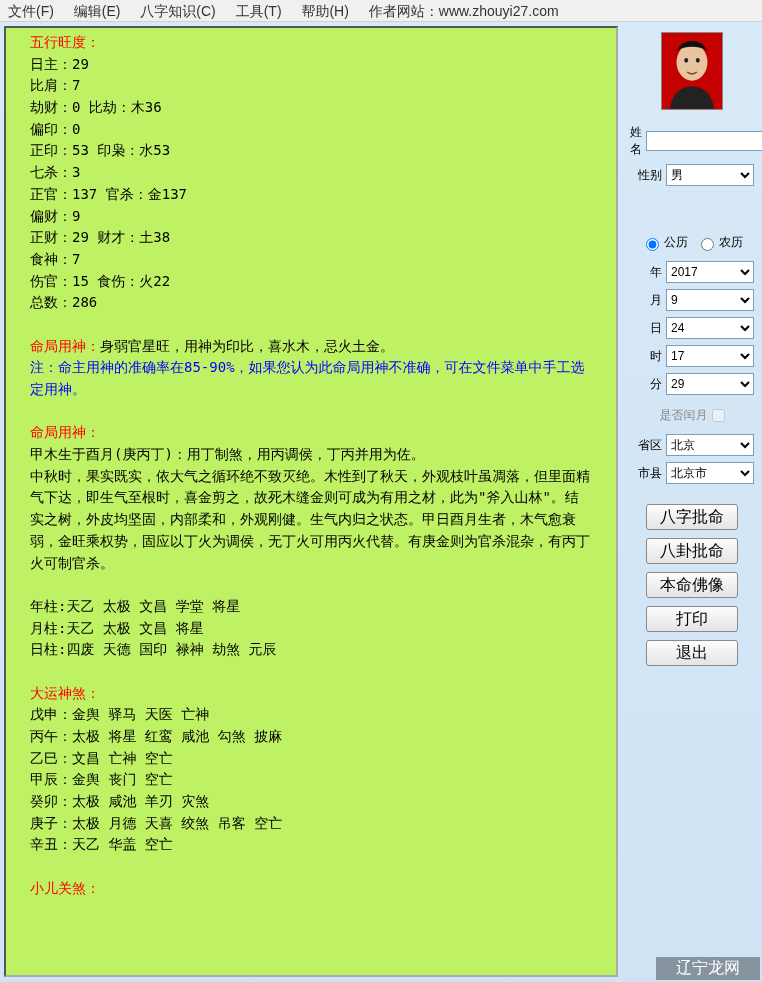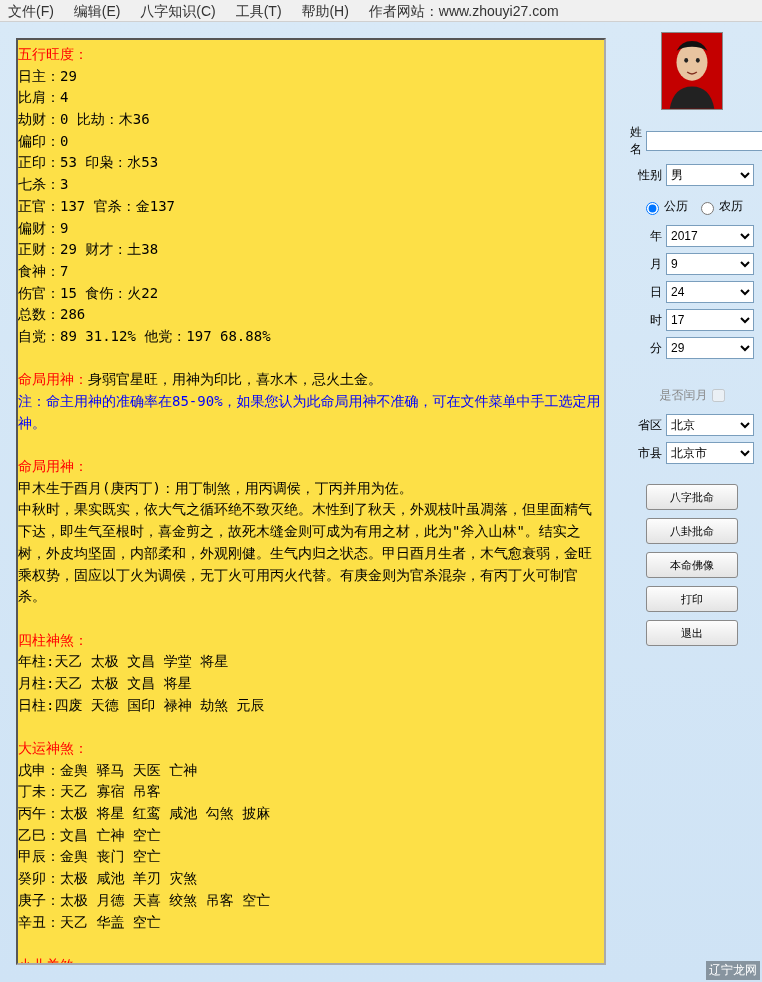--- a/index.html
+++ b/index.html
@@ -21,25 +21,25 @@
     font-size: 14px;
     color: #333;
   }
   .menubar span { margin-right: 16px; cursor: default; }
   .content-wrap {
     display: flex;
     height: calc(100% - 23px);
   }
   .main-pane {
     flex: 1;
-    background: #fde047;
+    background: #bef264;
     border: 2px inset #aaa;
-    margin: 16px;
+    margin: 4px;
     overflow-y: scroll;
-    padding: 4px 0;
+    padding: 4px 24px;
     font-size: 14px;
     line-height: 1.55;
     position: relative;
     font-family: SimSun, "宋体", monospace;
   }
   .main-pane::-webkit-scrollbar { width: 18px; }
   .main-pane::-webkit-scrollbar-track { background: #e8e8e8; border-left:1px solid #ccc;}
   .main-pane::-webkit-scrollbar-thumb { background: #c8c8c8; border:1px solid #999;}
   .main-pane::-webkit-scrollbar-button { background:#e8e8e8; height:18px; border:1px solid #ccc;}
   .red { color: #ff0000; }
@@ -86,89 +86,86 @@
     background: #fff;
   }
   .radio-row {
     display: flex;
     justify-content: center;
     gap: 8px;
     font-size: 12px;
     margin: 6px 0 10px;
     width:100%;
   }
-  .radio-row label { display:flex; align-items:center; gap:2px;}
-  .leap-row { display:flex; justify-content:center; align-items:center; gap:4px; font-size:12px; color:#888; margin:22px 0 10px;}
+  .radio-row label { display:flex; align-items:center; gap:2px;margin-top:36px;}
+  .leap-row { display:flex; justify-content:center; align-items:center; gap:4px; font-size:12px; color:#888; margin:6px 0 10px;}
   .leap-row input { margin:0;}
   .btn {
     display: block;
     width: 92px;
     height: 26px;
     margin: 4px auto;
     background: linear-gradient(to bottom, #fdfdfd, #e4e4e4);
     border: 1px solid #8a8a8a;
     border-radius: 3px;
-    font-size: 11px;
+    font-size: 16px;
     cursor: pointer;
   }
   .watermark {
     position: absolute;
     right: 2px;
     bottom: 2px;
-    font-size: 12px;
+    font-size: 16px;
     color: #fff;
     background: rgba(0,0,0,.35);
-    padding: 1px 3px;
+    padding: 1px 20px;
   }
   p { margin:0; }
 </style>
 </head>
 <body>
 
 <div class="menubar">
   <span>文件(F)</span>
   <span>编辑(E)</span>
   <span>八字知识(C)</span>
   <span>工具(T)</span>
   <span>帮助(H)</span>
   <span>作者网站：www.zhouyi27.com</span>
 </div>
 
 <div class="content-wrap">
   <div class="main-pane">
     <p class="red">五行旺度：</p>
     <p class="black">日主：29</p>
-    <p class="black">比肩：4</p>
+    <p class="black">比肩：7</p>
     <p class="black">劫财：0   比劫：木36</p>
     <p class="black">偏印：0</p>
     <p class="black">正印：53  印枭：水53</p>
     <p class="black">七杀：3</p>
     <p class="black">正官：137 官杀：金137</p>
     <p class="black">偏财：9</p>
     <p class="black">正财：29  财才：土38</p>
     <p class="black">食神：7</p>
     <p class="black">伤官：15  食伤：火22</p>
     <p class="black">总数：286</p>
-    <p class="black">自党：89 31.12%  他党：197 68.88%</p>
     <br>
     <p><span class="red">命局用神：</span><span class="black">身弱官星旺，用神为印比，喜水木，忌火土金。</span></p>
     <p class="blue">注：命主用神的准确率在85-90%，如果您认为此命局用神不准确，可在文件菜单中手工选定用神。</p>
     <br>
     <p class="red">命局用神：</p>
     <p class="black" style="white-space:pre-wrap">甲木生于酉月(庚丙丁)：用丁制煞，用丙调侯，丁丙并用为佐。
 中秋时，果实既实，依大气之循环绝不致灭绝。木性到了秋天，外观枝叶虽凋落，但里面精气下达，即生气至根时，喜金剪之，故死木缝金则可成为有用之材，此为"斧入山林"。结实之树，外皮均坚固，内部柔和，外观刚健。生气内归之状态。甲日酉月生者，木气愈衰弱，金旺乘权势，固应以丁火为调侯，无丁火可用丙火代替。有庚金则为官杀混杂，有丙丁火可制官杀。</p>
     <br>
-    <p class="red">四柱神煞：</p>
     <p class="black">年柱:天乙   太极   文昌   学堂   将星</p>
     <p class="black">月柱:天乙   太极   文昌   将星</p>
     <p class="black">日柱:四废   天德   国印   禄神   劫煞   元辰</p>
     <br>
     <p class="red">大运神煞：</p>
     <p class="black">戊申：金舆   驿马   天医   亡神</p>
-    <p class="black">丁未：天乙   寡宿   吊客</p>
     <p class="black">丙午：太极   将星   红鸾   咸池   勾煞   披麻</p>
     <p class="black">乙巳：文昌   亡神   空亡</p>
     <p class="black">甲辰：金舆   丧门   空亡</p>
     <p class="black">癸卯：太极   咸池   羊刃   灾煞</p>
     <p class="black">庚子：太极   月德   天喜   绞煞   吊客   空亡</p>
     <p class="black">辛丑：天乙   华盖   空亡</p>
     <br>
     <p class="red">小儿关煞：</p>
     
   </div>

